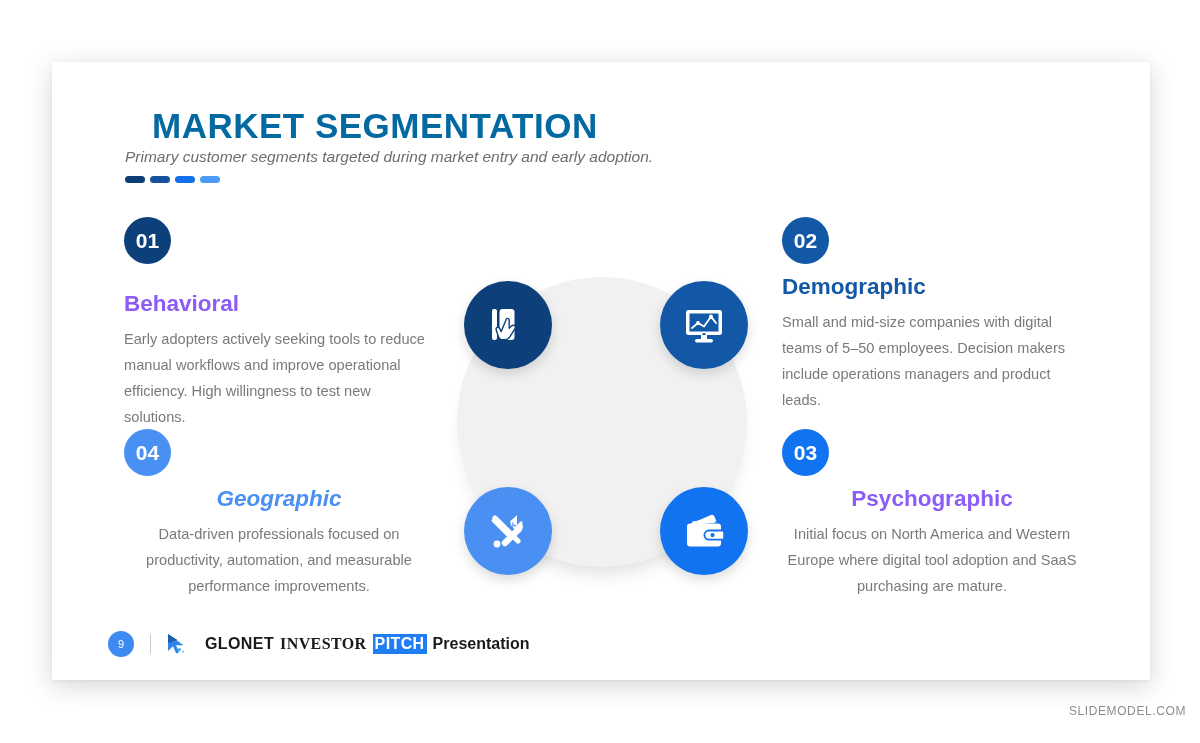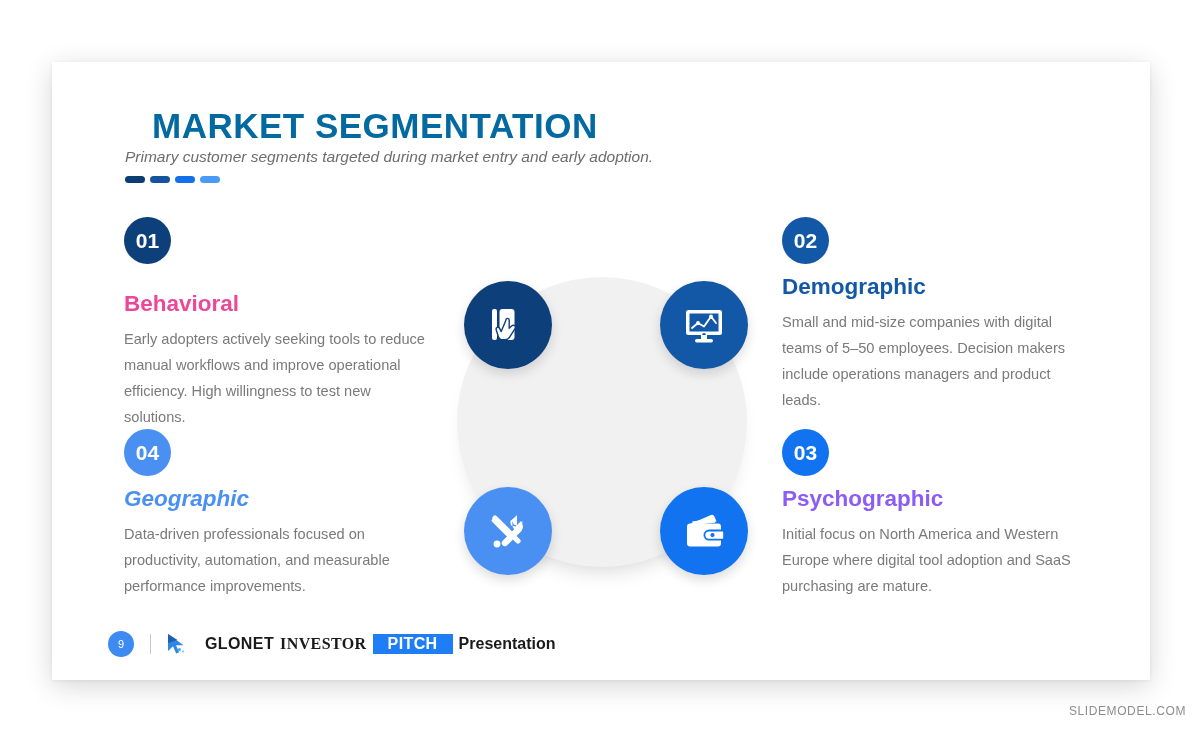--- a/index.html
+++ b/index.html
@@ -61,21 +61,21 @@
   }
 
   
   .seg {
     position: absolute;
     width: 310px;
   }
   .seg-left { left: 72px; }
   .seg-right { left: 730px; width: 300px; }
   .seg-row1 { top: 155px; }
-  .seg-row2 { top: 367px; }
+  .seg-row2 { top: 367px; text-align: center; }
 
   .badge {
     width: 47px;
     height: 47px;
     border-radius: 50%;
     color: #ffffff;
     font-size: 21px;
     font-weight: bold;
     display: flex;
     align-items: center;
@@ -175,21 +175,21 @@
     white-space: nowrap;
   }
   .ft-glonet { font-weight: bold; letter-spacing: 0.4px; }
   .ft-investor { font-weight: bold; letter-spacing: 0.4px; margin-left: 6px; font-family: Liberation Serif, serif; }
   .ft-pitch {
     font-weight: bold;
     letter-spacing: 0.4px;
     margin-left: 6px;
     background: #1f7ef5;
     color: #ffffff;
-    padding: 1px 15px;
+    padding: 1px 2px;
   }
   .ft-presentation { margin-left: 6px; font-weight: bold; }
 
   .watermark {
     position: absolute;
     right: 14px;
     top: 704px;
     font-size: 12px;
     letter-spacing: 0.6px;
     color: #8d8d8d;
@@ -205,21 +205,21 @@
 
   <div class="dash-row">
     <span class="dash" style="background: rgb(11, 60, 115);"></span>
     <span class="dash" style="background: rgb(21, 83, 156);"></span>
     <span class="dash" style="background: rgb(20, 112, 232);"></span>
     <span class="dash" style="background: rgb(74, 155, 245);"></span>
   </div>
 
   <div class="seg seg-left seg-row1">
     <div class="badge" style="background: rgb(13, 63, 122);">01</div>
-    <div class="seg-heading" style="color: #ec4899; margin-top: 28px;">Behavioral</div>
+    <div class="seg-heading" style="color: #8b5cf6; margin-top: 28px;">Behavioral</div>
     <div class="seg-body">Early adopters actively seeking tools to reduce manual workflows and improve operational efficiency. High willingness to test new solutions.</div>
   </div>
 
   <div class="seg seg-left seg-row2">
     <div class="badge" style="background: rgb(74, 144, 242);">04</div>
     <div class="seg-heading" style="color: rgb(74, 144, 242); font-style: italic;">Geographic</div>
     <div class="seg-body">Data-driven professionals focused on productivity, automation, and measurable performance improvements.</div>
   </div>
 
   <div class="seg seg-right seg-row1">

